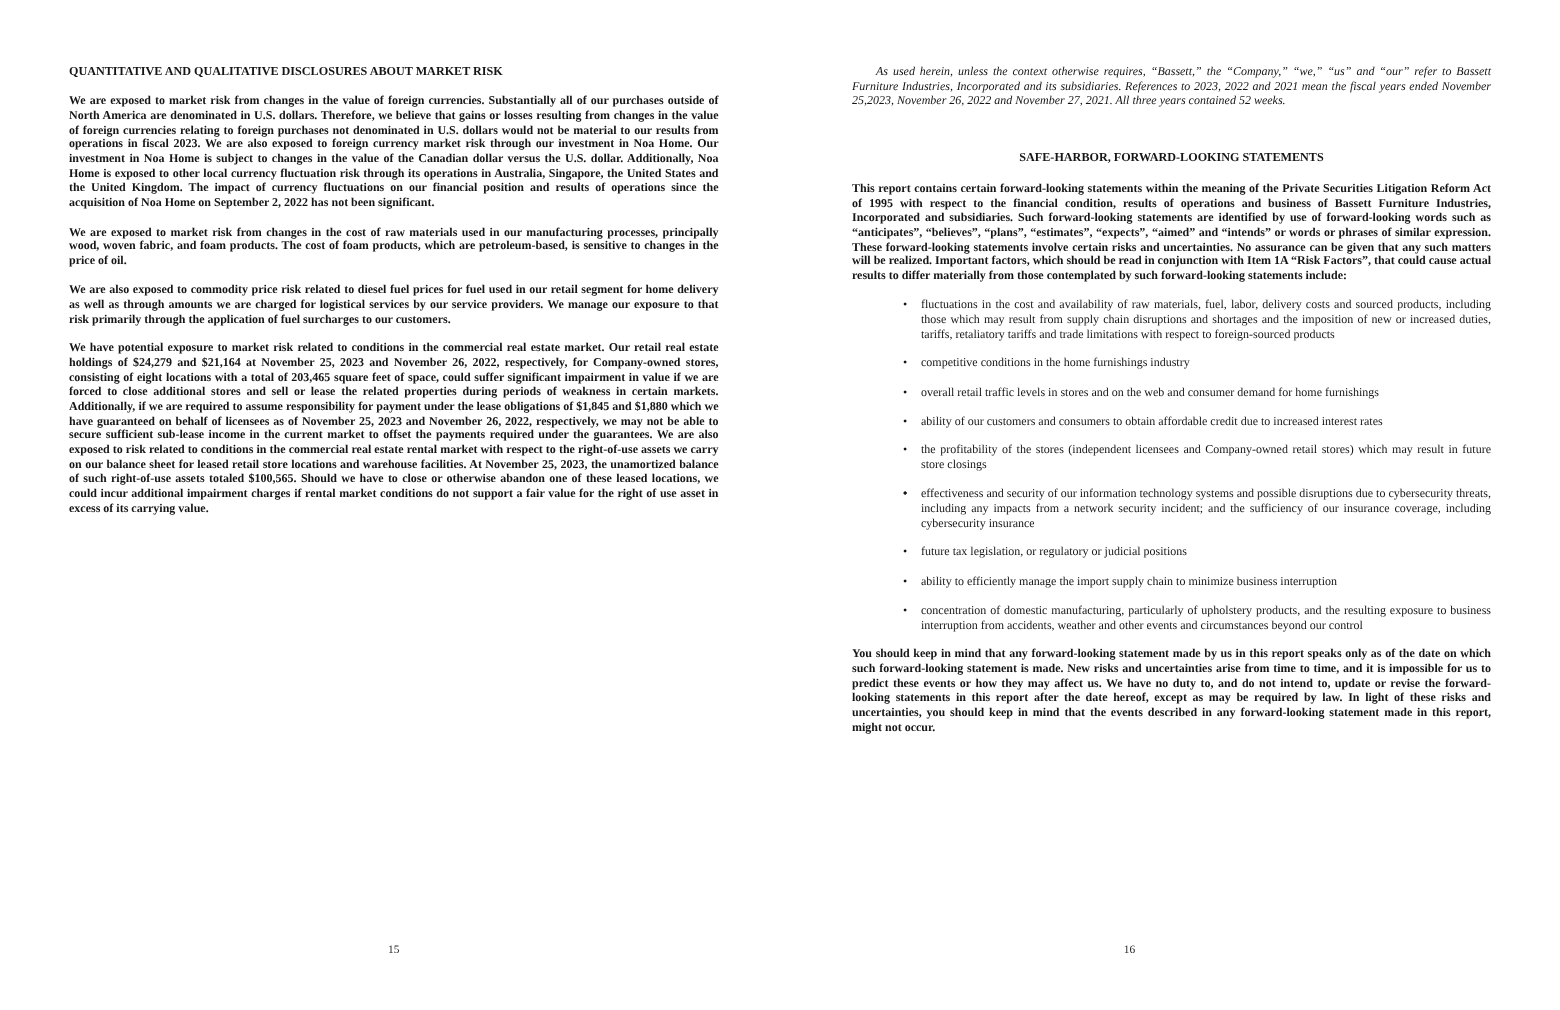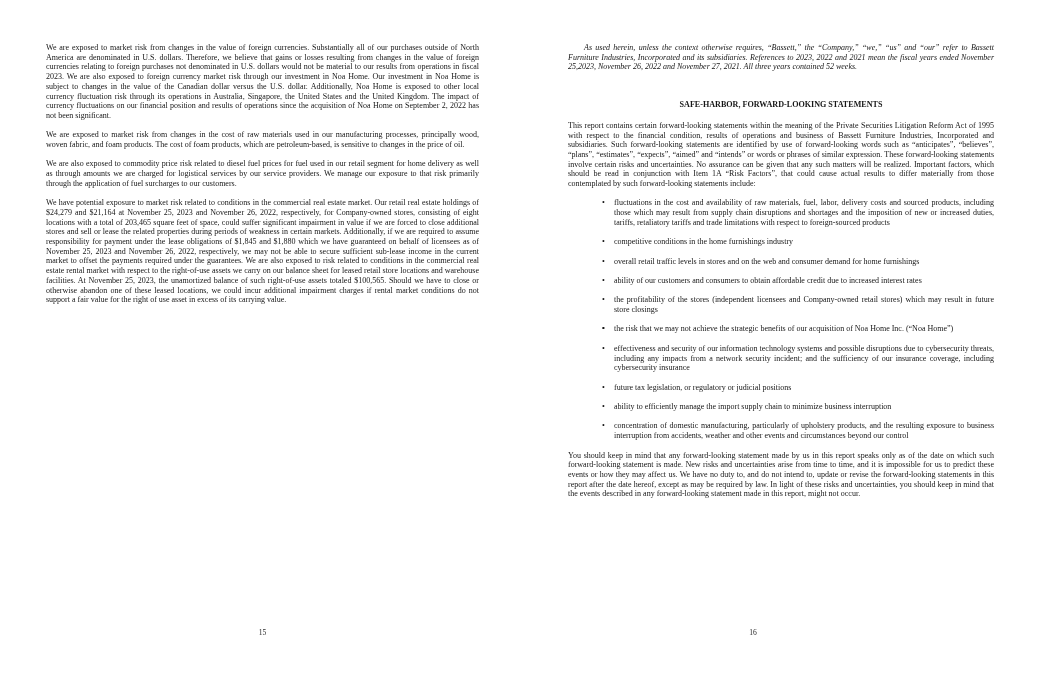--- a/index.html
+++ b/index.html
@@ -19,21 +19,21 @@
     font-size: 8px;
     line-height: 9.7px;
   }
   .page-col.left  { left: 46px;  width: 433px; }
   .page-col.right { left: 568px; width: 426px; }
 
   .heading { font-weight: bold; font-size: 8.1px; }
   .left-heading { margin-bottom: 9.5px; text-align: left; }
   .center-heading { text-align: center; margin-top: 28px; margin-bottom: 11px; }
 
-  p.body { text-align: justify; margin-bottom: 9.7px; }
+  p.body { text-align: justify; margin-bottom: 9.7px; font-weight: bold; }
   p.last { margin-bottom: 0; }
   .intro { font-style: italic; text-align: justify; text-indent: 16px; margin-bottom: 12px; }
   .lead { margin-bottom: 0; }
 
   ul.bullets { list-style: none; margin: 9.7px 0 0 0; }
   li.bullet-item {
     position: relative;
     padding-left: 46px;
     margin-bottom: 9.7px;
     text-align: justify;
@@ -49,20 +49,21 @@
   }
   .page-number.left  { left: 46px;  width: 433px; text-align: center; }
   .page-number.right { left: 540px; width: 426px; }
 </style>
 </head>
 <body>
 
 <div class="canvas">
 
   <div class="page-col left">
+    <div class="heading left-heading">QUANTITATIVE AND QUALITATIVE DISCLOSURES ABOUT MARKET RISK</div>
     <p class="body">We are exposed to market risk from changes in the value of foreign currencies. Substantially all of our purchases outside of North America are denominated in U.S. dollars. Therefore, we believe that gains or losses resulting from changes in the value of foreign currencies relating to foreign purchases not denominated in U.S. dollars would not be material to our results from operations in fiscal 2023. We are also exposed to foreign currency market risk through our investment in Noa Home. Our investment in Noa Home is subject to changes in the value of the Canadian dollar versus the U.S. dollar. Additionally, Noa Home is exposed to other local currency fluctuation risk through its operations in Australia, Singapore, the United States and the United Kingdom. The impact of currency fluctuations on our financial position and results of operations since the acquisition of Noa Home on September 2, 2022 has not been significant.</p>
     <p class="body">We are exposed to market risk from changes in the cost of raw materials used in our manufacturing processes, principally wood, woven fabric, and foam products. The cost of foam products, which are petroleum-based, is sensitive to changes in the price of oil.</p>
     <p class="body">We are also exposed to commodity price risk related to diesel fuel prices for fuel used in our retail segment for home delivery as well as through amounts we are charged for logistical services by our service providers. We manage our exposure to that risk primarily through the application of fuel surcharges to our customers.</p>
     <p class="body last">We have potential exposure to market risk related to conditions in the commercial real estate market. Our retail real estate holdings of $24,279 and $21,164 at November 25, 2023 and November 26, 2022, respectively, for Company-owned stores, consisting of eight locations with a total of 203,465 square feet of space, could suffer significant impairment in value if we are forced to close additional stores and sell or lease the related properties during periods of weakness in certain markets. Additionally, if we are required to assume responsibility for payment under the lease obligations of $1,845 and $1,880 which we have guaranteed on behalf of licensees as of November 25, 2023 and November 26, 2022, respectively, we may not be able to secure sufficient sub-lease income in the current market to offset the payments required under the guarantees. We are also exposed to risk related to conditions in the commercial real estate rental market with respect to the right-of-use assets we carry on our balance sheet for leased retail store locations and warehouse facilities. At November 25, 2023, the unamortized balance of such right-of-use assets totaled $100,565. Should we have to close or otherwise abandon one of these leased locations, we could incur additional impairment charges if rental market conditions do not support a fair value for the right of use asset in excess of its carrying value.</p>
   </div>
 
   <div class="page-col right">
     <p class="intro">As used herein, unless the context otherwise requires, “Bassett,” the “Company,” “we,” “us” and “our” refer to Bassett Furniture Industries, Incorporated and its subsidiaries. References to 2023, 2022 and 2021 mean the fiscal years ended November 25,2023, November 26, 2022 and November 27, 2021. All three years contained 52 weeks.</p>
     <div class="heading center-heading">SAFE-HARBOR, FORWARD-LOOKING STATEMENTS</div>
     <p class="body lead">This report contains certain forward-looking statements within the meaning of the Private Securities Litigation Reform Act of 1995 with respect to the financial condition, results of operations and business of Bassett Furniture Industries, Incorporated and subsidiaries. Such forward-looking statements are identified by use of forward-looking words such as “anticipates”, “believes”, “plans”, “estimates”, “expects”, “aimed” and “intends” or words or phrases of similar expression. These forward-looking statements involve certain risks and uncertainties. No assurance can be given that any such matters will be realized. Important factors, which should be read in conjunction with Item 1A “Risk Factors”, that could cause actual results to differ materially from those contemplated by such forward-looking statements include:</p>
@@ -86,21 +87,20 @@
       </li>
       <li class="bullet-item">
         <span class="bullet-mark">•</span>
         <span>the profitability of the stores (independent licensees and Company-owned retail stores) which may result in future store closings</span>
       </li>
       <li class="bullet-item">
         <span class="bullet-mark">•</span>
       </li>
       <li class="bullet-item">
         <span class="bullet-mark">•</span>
-        <span>the risk that we may not achieve the strategic benefits of our acquisition of Noa Home Inc. (“Noa Home”)</span>
       </li>
       <li class="bullet-item">
         <span class="bullet-mark">•</span>
         <span>effectiveness and security of our information technology systems and possible disruptions due to cybersecurity threats, including any impacts from a network security incident; and the sufficiency of our insurance coverage, including cybersecurity insurance</span>
       </li>
       <li class="bullet-item">
         <span class="bullet-mark">•</span>
         <span>future tax legislation, or regulatory or judicial positions</span>
       </li>
       <li class="bullet-item">

